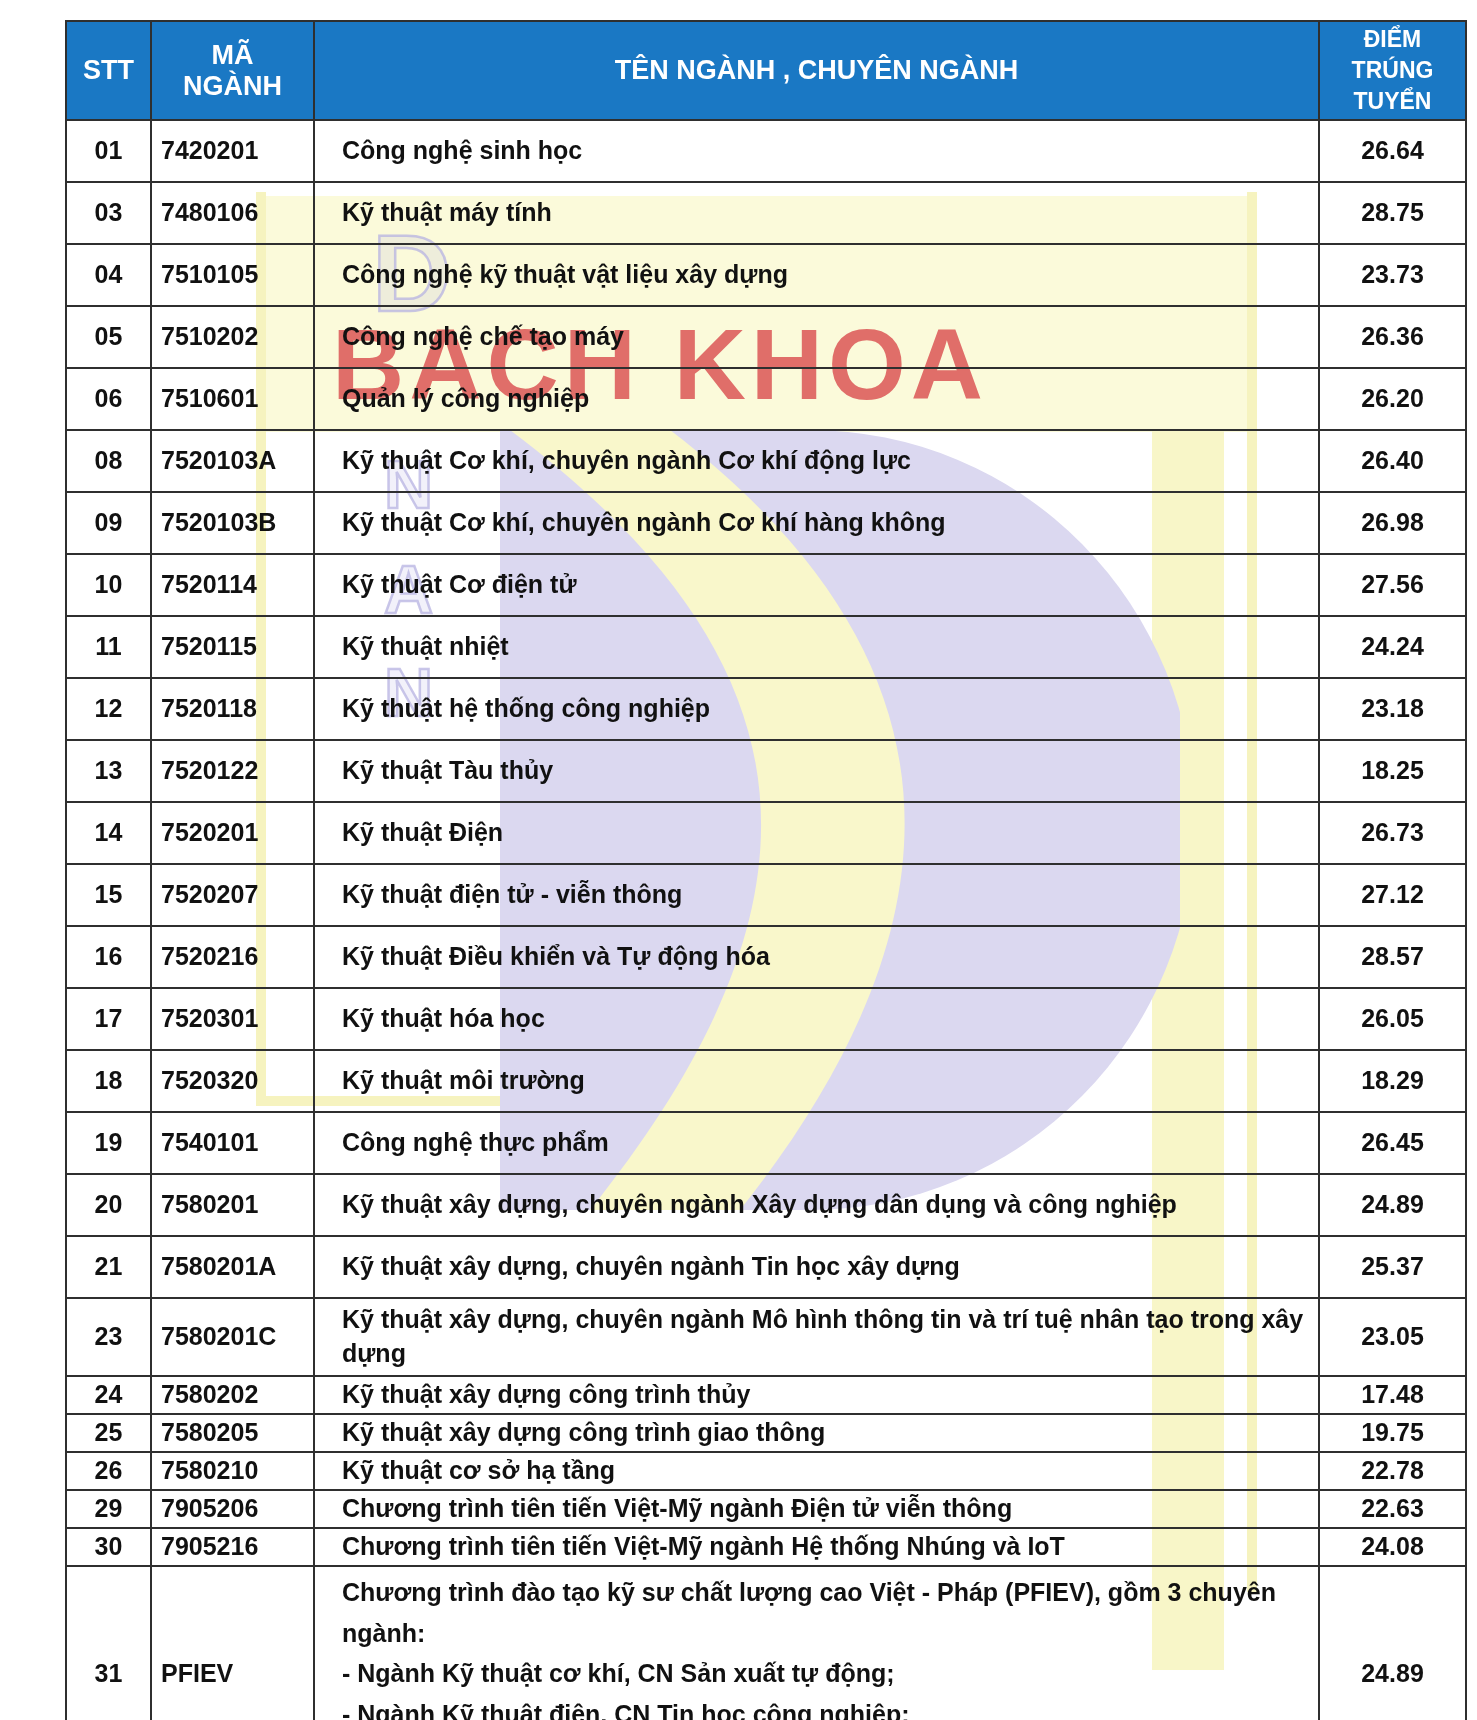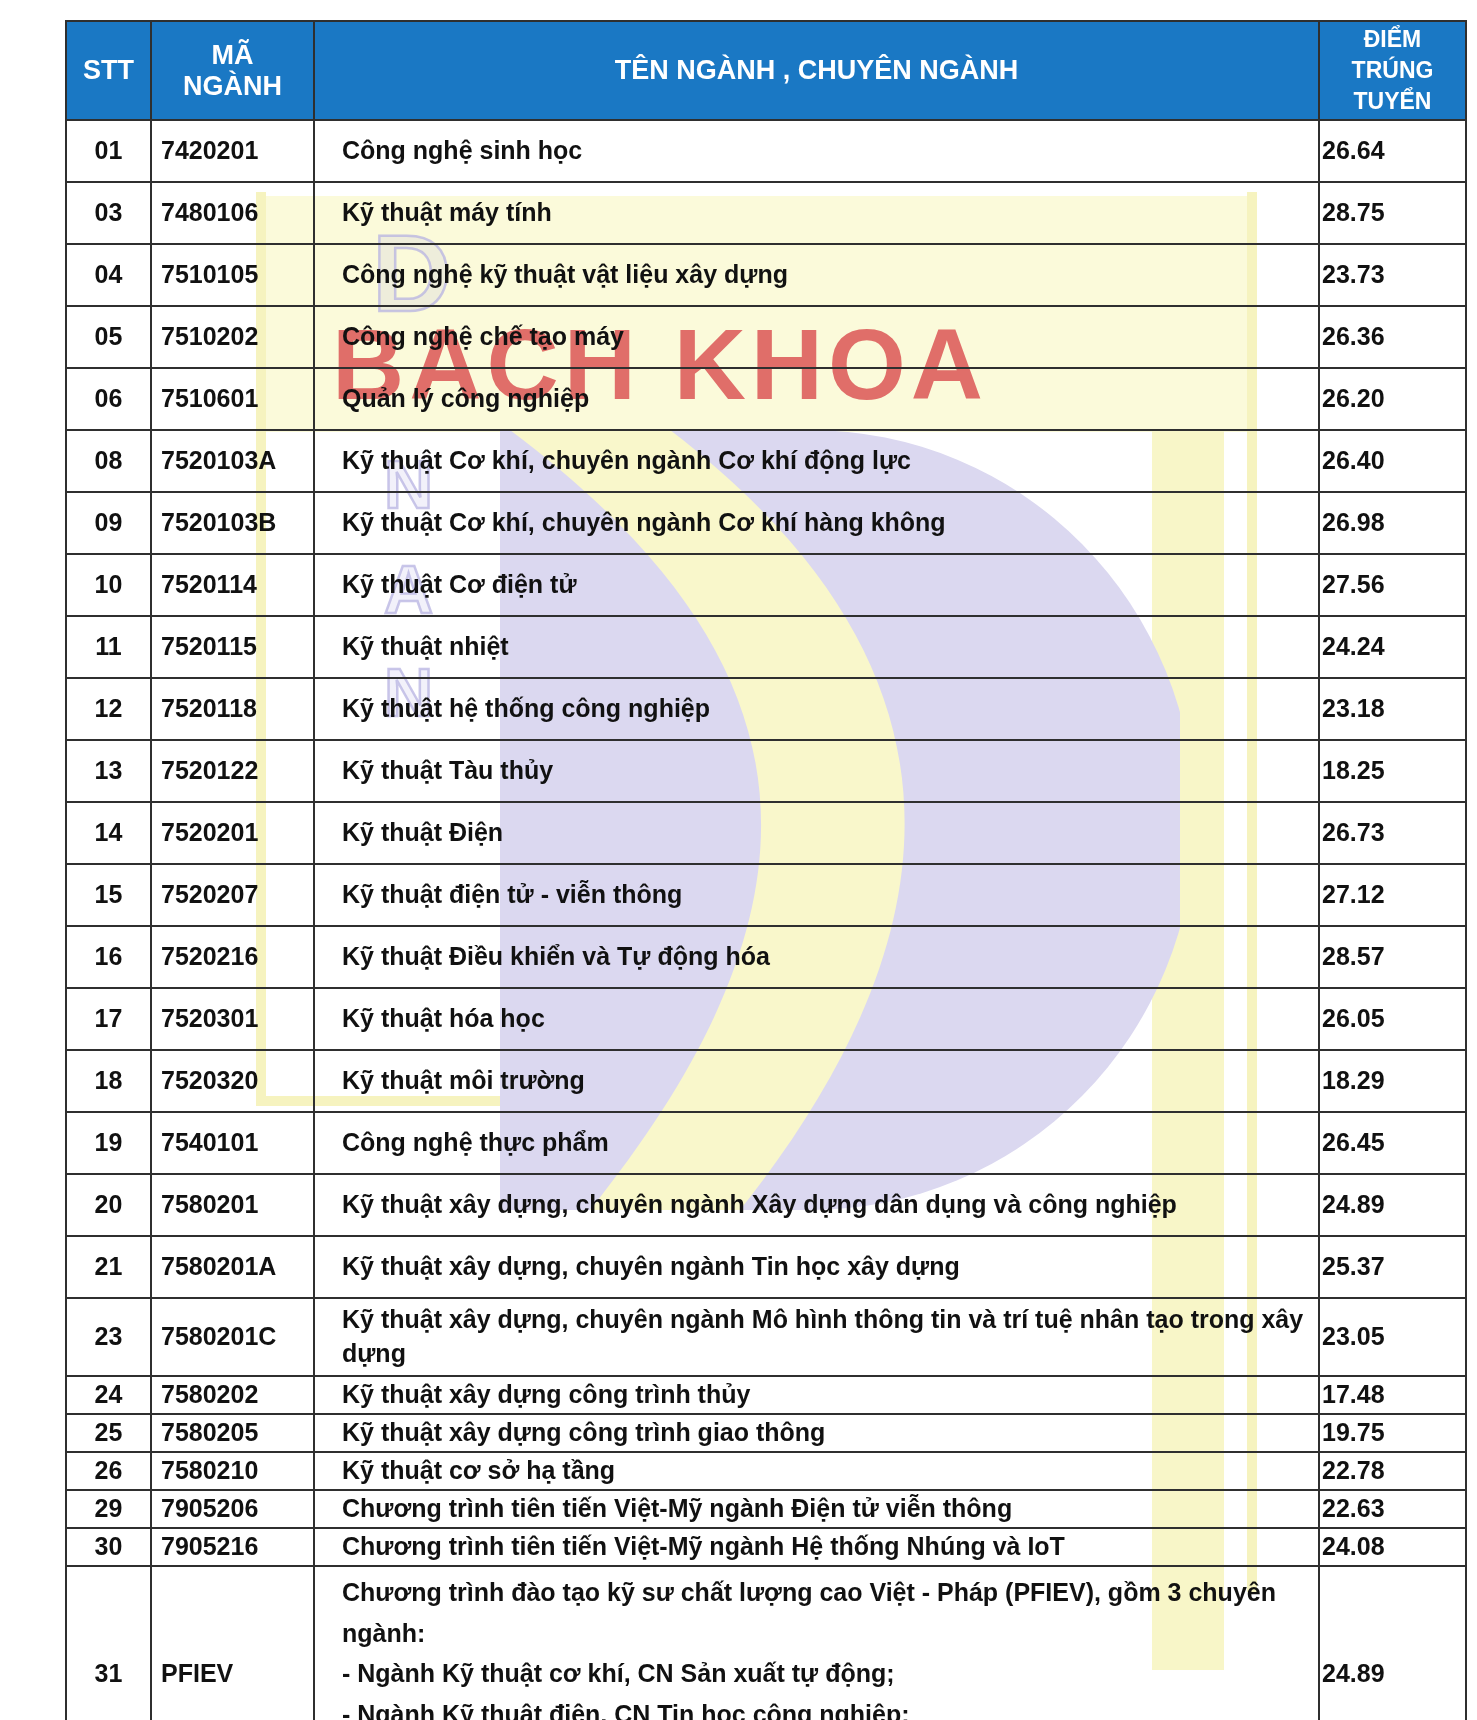--- a/index.html
+++ b/index.html
@@ -44,21 +44,21 @@
     font-size:27px;text-align:center;padding:2px 16px;
   }
   .adm th.c-score{font-size:23px;line-height:1.35;white-space:pre-line;}
   .adm td{
     background:transparent;color:#111111;font-weight:bold;
     font-size:25px;line-height:1.18;padding:1px 8px;vertical-align:middle;
   }
   .adm td.c-stt{text-align:center;padding:1px 2px;}
   .adm td.c-code{text-align:left;padding-left:9px;}
   .adm td.c-name{text-align:left;padding-left:27px;padding-right:14px;white-space:pre-line;}
-  .adm td.c-score{text-align:left;padding:1px 2px;margin-left:16px;}
+  .adm td.c-score{text-align:center;padding:1px 2px;margin-left:16px;}
   .adm tr.r-norm{height:62px;}
   .adm tr.r-two{height:78px;}
   .adm tr.r-two td.c-name{line-height:1.35;}
   .adm tr.r-compact{height:38px;}
   .adm tr.r-tall{height:205px;}
   .adm tr.r-tall td.c-name{line-height:1.62;padding-top:5px;padding-bottom:5px;}
 </style>
 </head>
 <body>
 

